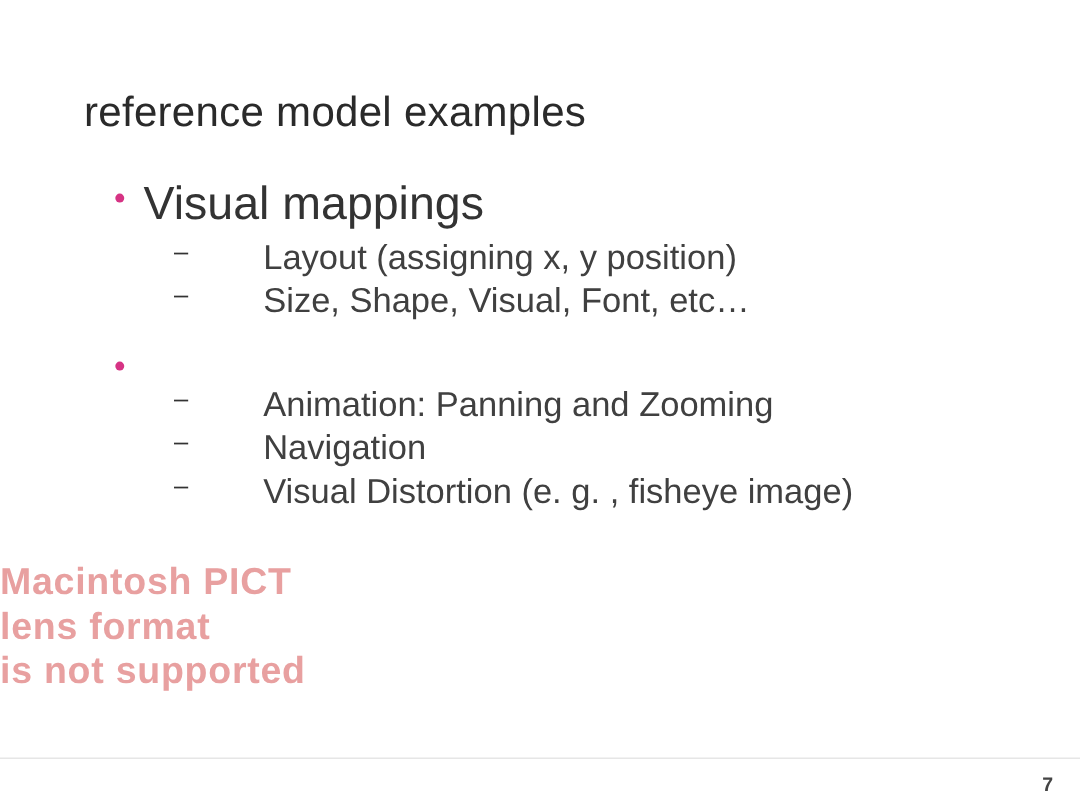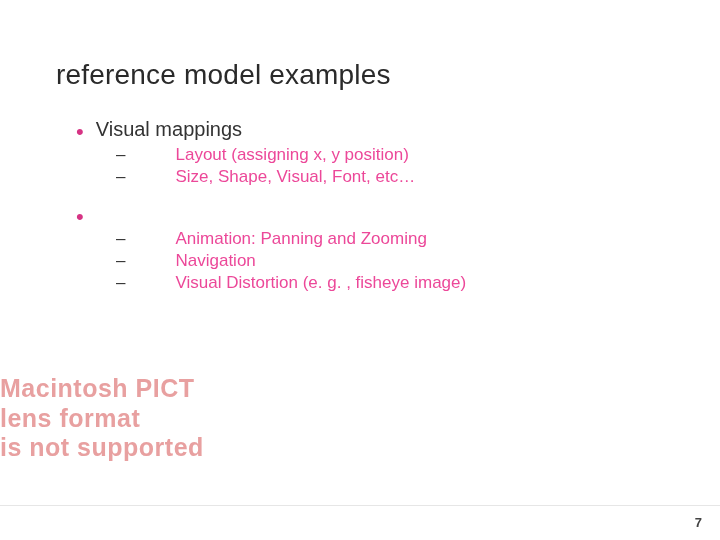--- a/index.html
+++ b/index.html
@@ -42,37 +42,37 @@
   }
   .bullet-l1 .dot {
     color: #d63384;
     font-size: 22px;
     line-height: 1;
     margin-right: 12px;
     position: relative;
     top: 3px;
   }
   .bullet-l1 .txt {
-    font-size: 20px;
+    font-size: 31px;
     color: #333;
   }
   .bullet-l2 {
     display: flex;
     align-items: flex-start;
     margin-left: 40px;
     margin-bottom: 2px;
   }
   .bullet-l2 .dash {
     color: #333;
     font-size: 17px;
     margin-right: 10px;
   }
   .bullet-l2 .txt {
-    font-size: 17px;
-    color: #ec4899;
+    font-size: 23px;
+    color: #404040;
     padding-left: 40px;
   }
   .spacer {
     height: 8px;
   }
   .watermark {
     position: absolute;
     left: 0;
     right: 0;
     top: 374px;

